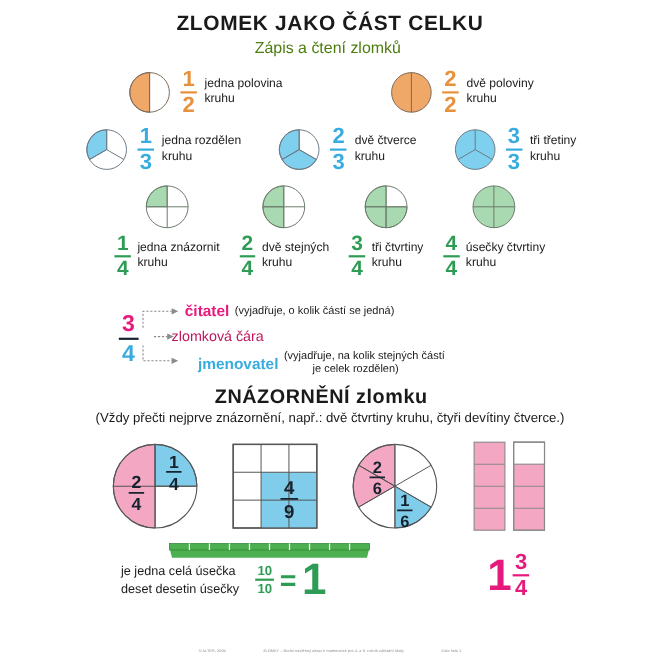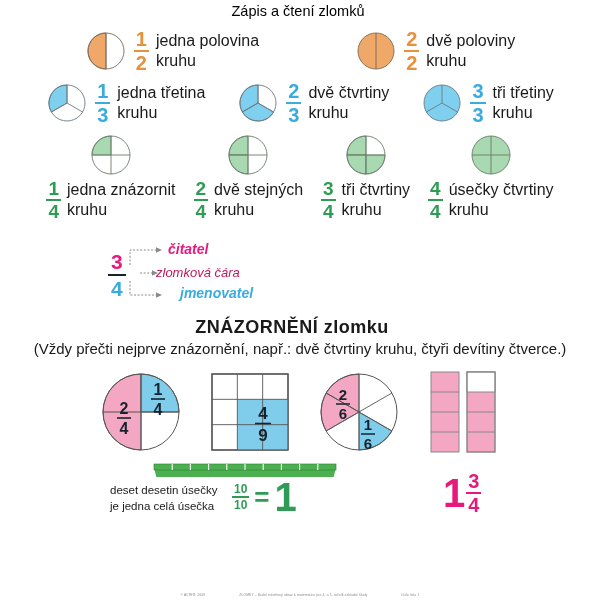--- a/index.html
+++ b/index.html
@@ -20,21 +20,21 @@
     font-weight: bold;
     letter-spacing: 0.6px;
     margin: 0;
     padding-top: 11px;
     color: #1a1a1a;
   }
   .sub-title {
     text-align: center;
     font-size: 14.5px;
     margin: 3px 4px 0 0;
-    color: #000000;
+    color: #4d7c0f;
   }
 
   
   .row { display: flex; justify-content: center; align-items: center; }
   .row-halves { margin-top: 10px; gap: 96px; }
   .row-thirds { margin-top: 8px; gap: 32px; }
   .row-quarters { margin-top: 8px; gap: 18px; }
 
   .item { display: flex; align-items: center; gap: 7px; }
   .item-vert { display: flex; flex-direction: column; align-items: center; gap: 2px; }
@@ -53,58 +53,58 @@
   .frac .num { padding: 0 2px; }
   .frac .den { padding: 0 2px; border-top: 2px solid currentColor; margin-top: 1px; padding-top: 1px; }
   .frac-lg { font-size: 20px; }
   .frac-md { font-size: 19px; }
 
   .c-orange { color: #E8913C; }
   .c-blue   { color: #38ACDE; }
   .c-green  { color: #2E9C54; }
   .c-pink   { color: #E6197D; }
 
-  .caption { font-size: 16px; line-height: 1.25; color: #1a1a1a; }
+  .caption { font-size: 11px; line-height: 1.25; color: #1a1a1a; }
 
   
   .terms {
     position: relative;
     margin-top: 18px;
     margin-left: 108px;
     width: 420px;
     height: 72px;
   }
   .terms .big-frac {
     position: absolute; left: 0; top: 12px;
     display: inline-flex; flex-direction: column; align-items: center;
     font-size: 21px; font-weight: bold; line-height: 1;
   }
   .terms .big-frac .num { color: #E6197D; padding: 0 3px; }
   .terms .big-frac .den { color: #38ACDE; padding: 0 3px; padding-top: 2px; margin-top: 2px; border-top: 2px solid #16232e; }
-  .term-line { position: absolute; display: flex; align-items: center; gap: 5px; font-style: italic; }
+  .term-line { position: absolute; display: flex; align-items: center; gap: 5px; }
   .term-word { font-size: 14px; font-weight: bold; }
   .term-word.small { font-size: 13px; font-weight: normal; color: #be185d; }
   .term-desc { font-size: 10px; color: #1a1a1a; }
   .term-desc2 { font-size: 10px; color: #1a1a1a; line-height: 1.2; }
   .t1 { left: 60px; top: 2px; }
   .t2 { left: 48px; top: 26px; }
   .t3 { left: 60px; top: 46px; margin-left: 12px; }
   .arrow { position: absolute; }
 
   
   .section2-title {
     text-align: center;
     font-size: 18px;
     font-weight: bold;
     letter-spacing: 0.5px;
     margin: 6px 16px 0 0;
   }
   .section2-title .light { font-weight: bold; }
   .s2-line1 { text-align: center; font-size: 11.5px; margin-top: 6px; }
-  .s2-line2 { text-align: center; font-size: 15px; margin-top: 2px; }
+  .s2-line2 { text-align: center; font-size: 12px; margin-top: 2px; }
 
   .examples { display: flex; justify-content: center; align-items: center; gap: 26px; margin-top: 12px; }
 
   .bottom-strip { position: relative; margin-top: 6px; height: 66px; }
   .segment-wrap { position: absolute; left: 150px; top: 0; }
   .bottom-text { position: absolute; left: 110px; top: 22px; font-size: 11.5px; line-height: 1.35; }
   .eq-wrap { position: absolute; left: 232px; top: 18px; display: flex; align-items: center; gap: 5px; }
   .eq-sign { font-size: 26px; font-weight: bold; color: #2E9C54; }
   .one-big { font-size: 40px; font-weight: bold; color: #2E9C54; line-height: 0.9; }
   .mixed { position: absolute; left: 443px; top: 10px; display: flex; align-items: center; color: #E6197D; }
@@ -117,20 +117,21 @@
     position: absolute; left: 0; bottom: 6px; width: 600px;
     display: flex; justify-content: center; gap: 34px;
     font-size: 3.4px; color: #8a8a8a; letter-spacing: 0.1px;
   }
 </style>
 </head>
 <body>
 
 <div class="poster">
 
+  <h1 class="main-title">ZLOMEK JAKO ČÁST CELKU</h1>
   <div class="sub-title">Zápis a čtení zlomků</div>
 
   <div class="row row-halves">
     <div class="item">
       <svg class="circle" width="42" height="42" viewBox="0 0 42 42">
         <path d="M21 21 L21 3 A18 18 0 0 0 21 39 Z" fill="#F0A868" stroke="#7a6a5a" stroke-width="0.8"></path>
         <circle cx="21" cy="21" r="18" fill="none" stroke="#7a6a5a" stroke-width="0.9"></circle>
         <line x1="21" y1="3" x2="21" y2="39" stroke="#7a6a5a" stroke-width="0.9"></line>
       </svg>
       <div class="frac frac-lg c-orange">
@@ -166,40 +167,40 @@
         <circle cx="21" cy="21" r="18" fill="none" stroke="#6a7a84" stroke-width="0.9"></circle>
         <line x1="21" y1="21" x2="21" y2="3" stroke="#6a7a84" stroke-width="0.9"></line>
         <line x1="21" y1="21" x2="5.41" y2="30" stroke="#6a7a84" stroke-width="0.9"></line>
         <line x1="21" y1="21" x2="36.59" y2="30" stroke="#6a7a84" stroke-width="0.9"></line>
       </svg>
       <div class="frac frac-lg c-blue">
         <span class="num">1</span>
         <span class="den">3</span>
       </div>
       <div class="caption">
-        <div>jedna třetina</div>
+        <div>jedna rozdělen</div>
         <div>kruhu</div>
       </div>
     </div>
 
     <div class="item">
       <svg class="circle" width="42" height="42" viewBox="0 0 42 42">
         <path d="M21 21 L21 3 A18 18 0 0 0 5.41 30 Z" fill="#7FD0EE" stroke="#6a7a84" stroke-width="0.8"></path>
         <path d="M21 21 L5.41 30 A18 18 0 0 0 36.59 30 Z" fill="#7FD0EE" stroke="#6a7a84" stroke-width="0.8"></path>
         <circle cx="21" cy="21" r="18" fill="none" stroke="#6a7a84" stroke-width="0.9"></circle>
         <line x1="21" y1="21" x2="21" y2="3" stroke="#6a7a84" stroke-width="0.9"></line>
         <line x1="21" y1="21" x2="5.41" y2="30" stroke="#6a7a84" stroke-width="0.9"></line>
         <line x1="21" y1="21" x2="36.59" y2="30" stroke="#6a7a84" stroke-width="0.9"></line>
       </svg>
       <div class="frac frac-lg c-blue">
         <span class="num">2</span>
         <span class="den">3</span>
       </div>
       <div class="caption">
-        <div>dvě čtvrtiny</div>
+        <div>dvě čtverce</div>
         <div>kruhu</div>
       </div>
     </div>
 
     <div class="item">
       <svg class="circle" width="42" height="42" viewBox="0 0 42 42">
         <circle cx="21" cy="21" r="18" fill="#7FD0EE" stroke="#6a7a84" stroke-width="0.9"></circle>
         <line x1="21" y1="21" x2="21" y2="3" stroke="#6a7a84" stroke-width="0.9"></line>
         <line x1="21" y1="21" x2="5.41" y2="30" stroke="#6a7a84" stroke-width="0.9"></line>
         <line x1="21" y1="21" x2="36.59" y2="30" stroke="#6a7a84" stroke-width="0.9"></line>
@@ -306,28 +307,33 @@
       <path d="M4 22 L4 7 L30 7" fill="none" stroke="#8a8a8a" stroke-width="1" stroke-dasharray="2,1.6"></path>
       <path d="M30 4.2 L36 7 L30 9.8 Z" fill="#8a8a8a"></path>
       <path d="M14 30 L26 30" fill="none" stroke="#8a8a8a" stroke-width="1" stroke-dasharray="2,1.6"></path>
       <path d="M26 27.2 L32 30 L26 32.8 Z" fill="#8a8a8a"></path>
       <path d="M4 38 L4 52 L30 52" fill="none" stroke="#8a8a8a" stroke-width="1" stroke-dasharray="2,1.6"></path>
       <path d="M30 49.2 L36 52 L30 54.8 Z" fill="#8a8a8a"></path>
     </svg>
 
     <div class="term-line t1">
       <span class="term-word c-pink">čitatel</span>
+      <span class="term-desc">(vyjadřuje, o kolik částí se jedná)</span>
     </div>
 
     <div class="term-line t2">
       <span class="term-word small">zlomková čára</span>
     </div>
 
     <div class="term-line t3">
       <span class="term-word c-blue">jmenovatel</span>
+      <span class="term-desc2">
+        <span>(vyjadřuje, na kolik stejných částí</span><br>
+        <span style="margin-left:26px; display:inline-block;">je celek rozdělen)</span>
+      </span>
     </div>
   </div>
 
   <div class="section2-title">
     <span class="light">ZNÁZORNĚNÍ</span><span> zlomku</span>
   </div>
   <div class="s2-line2">(Vždy přečti nejprve znázornění, např.: dvě čtvrtiny kruhu, čtyři devítiny čtverce.)</div>
 
   <div class="examples">
 
@@ -409,22 +415,22 @@
         <line x1="76.8" y1="3" x2="76.8" y2="9"></line>
         <line x1="95" y1="3" x2="95" y2="9"></line>
         <line x1="113.2" y1="3" x2="113.2" y2="9"></line>
         <line x1="131.4" y1="3" x2="131.4" y2="9"></line>
         <line x1="149.6" y1="3" x2="149.6" y2="9"></line>
         <line x1="167.8" y1="3" x2="167.8" y2="9"></line>
       </g>
     </svg>
 
     <div class="bottom-text">
+      <div>je jedna celá úsečka</div>
       <div>deset desetin úsečky</div>
-      <div>je jedna celá úsečka</div>
     </div>
 
     <div class="eq-wrap">
       <div class="frac c-green" style="font-size:12px;">
         <span class="num">10</span>
         <span class="den">10</span>
       </div>
       <span class="eq-sign">=</span>
       <span class="one-big">1</span>
     </div>

